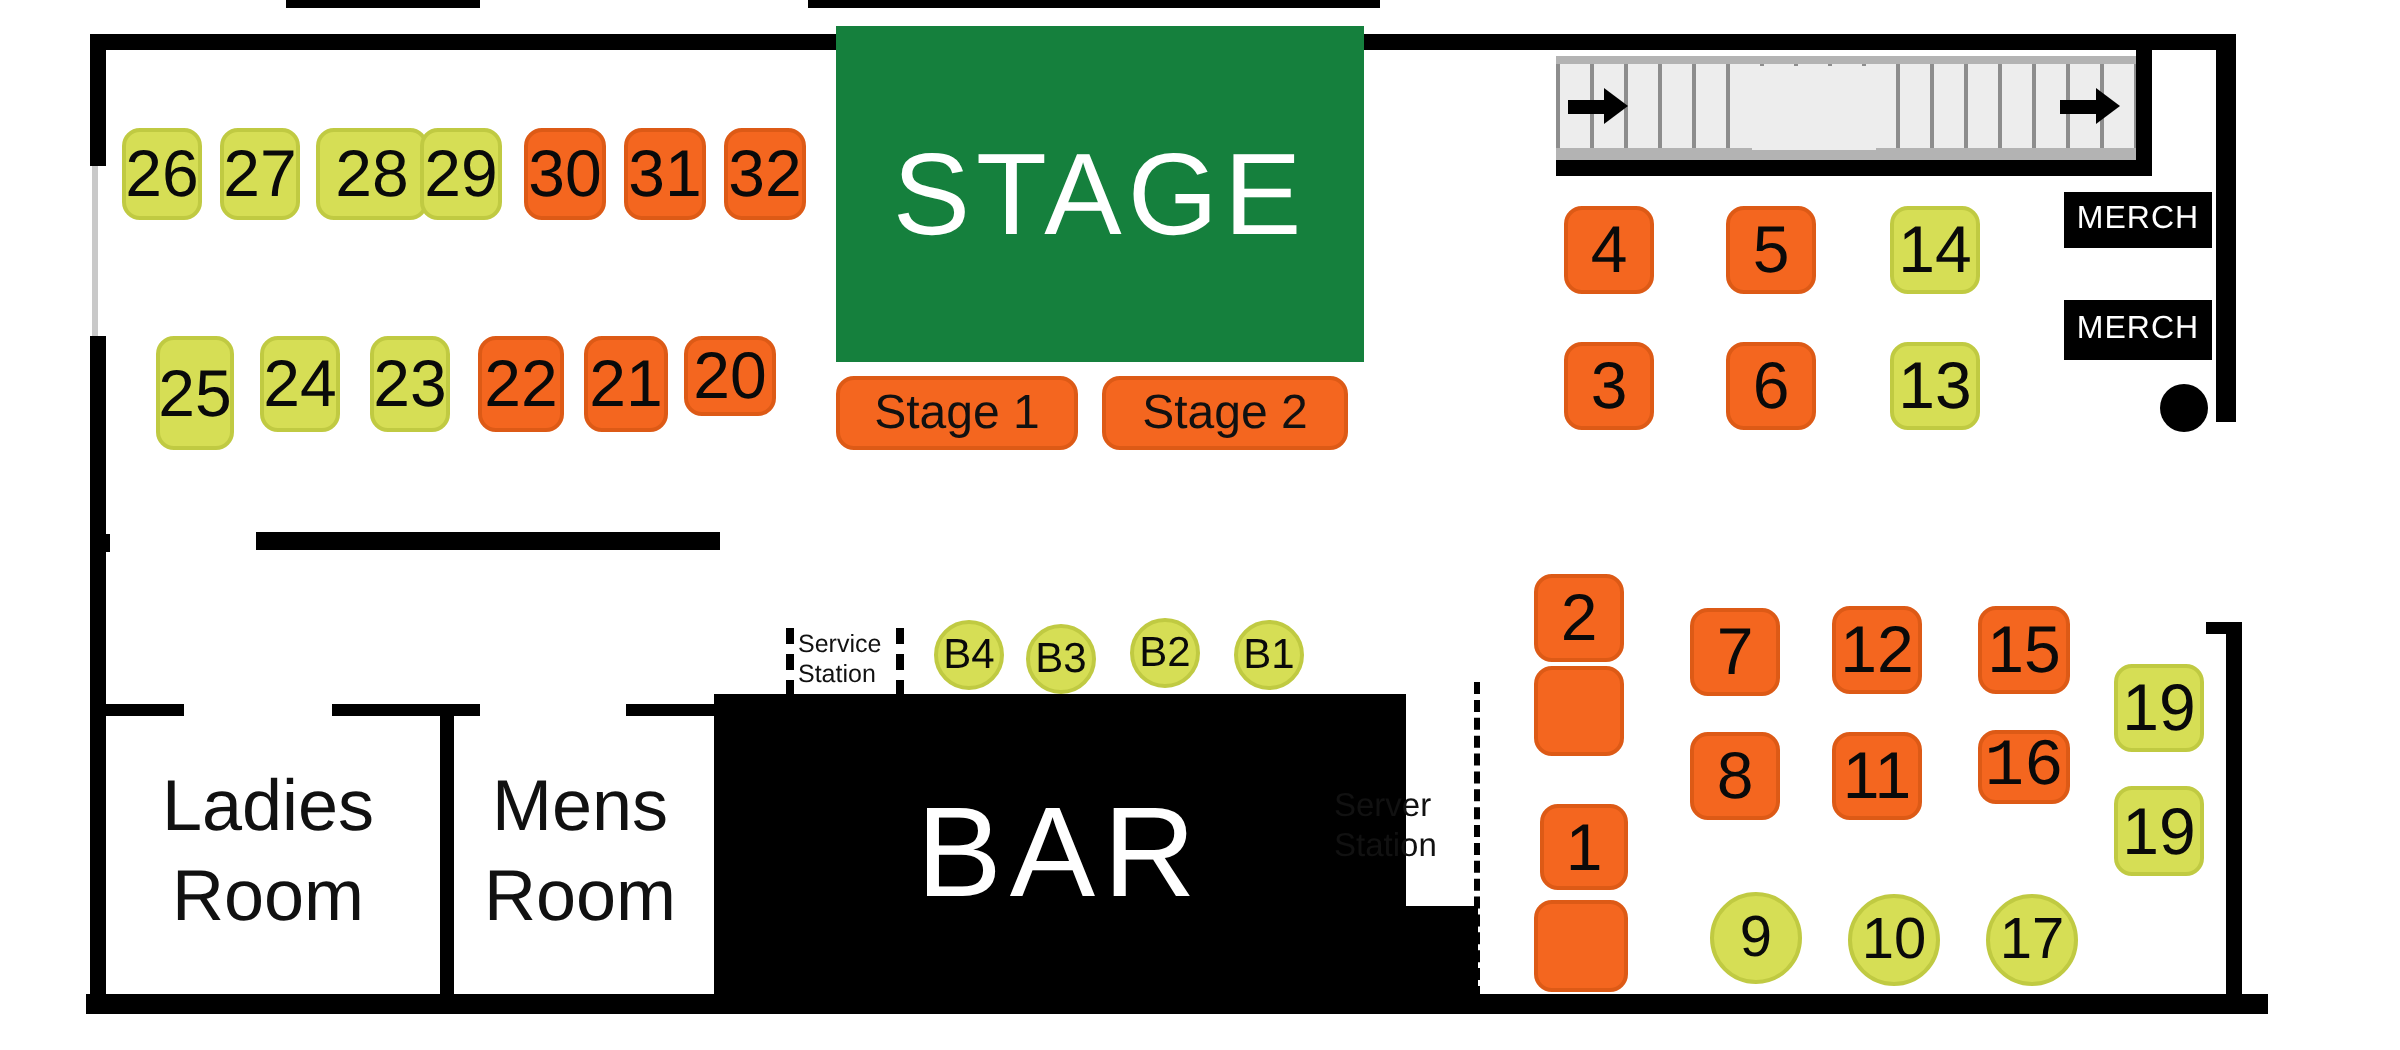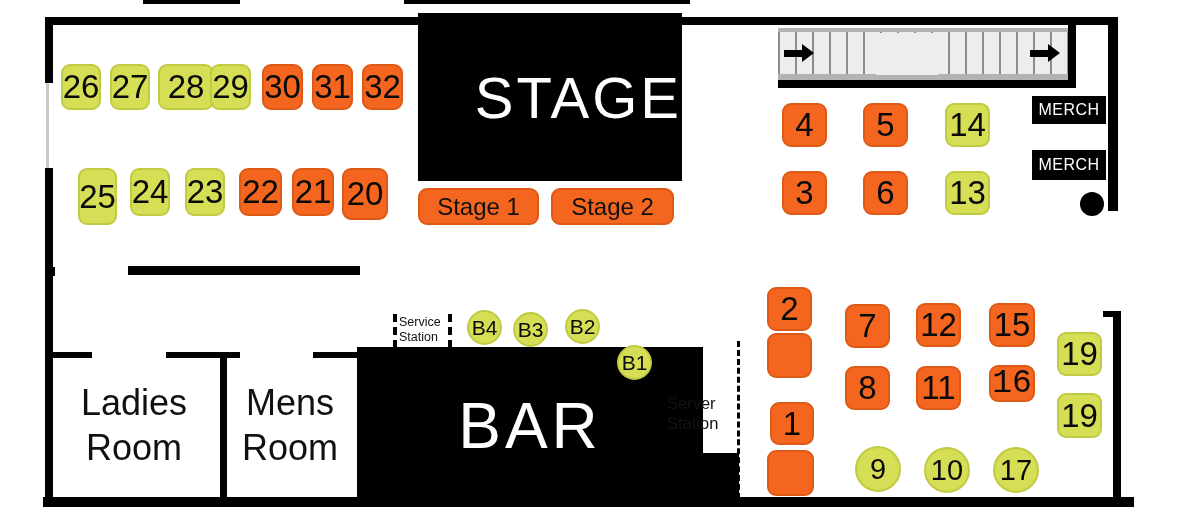--- a/index.html
+++ b/index.html
@@ -5,22 +5,22 @@
   html,body{margin:0;padding:0;background:#fff;}
   .canvas{
     position:relative;width:1200px;height:525px;background:#ffffff;
     font-family:"Liberation Sans",sans-serif;overflow:hidden;color:#000;
   }
   .abs{position:absolute;}
   .wall{position:absolute;background:#000;}
   .gray-line{position:absolute;background:#c9c9c9;}
 
   
-  .stage-box{position:absolute;left:418px;top:13px;width:264px;height:168px;background:#000000;
-    display:flex;align-items:center;justify-content:flex-end;}
+  .stage-box{position:absolute;left:418px;top:13px;width:264px;height:168px;background:#15803d;
+    display:flex;align-items:center;justify-content:center;}
   .stage-box span{color:#fff;font-size:58px;letter-spacing:3px;}
   .stage-btn{position:absolute;height:37px;top:188px;background:var(--orange);
     border:2px solid var(--orange-border);border-radius:9px;box-sizing:border-box;
     display:flex;align-items:center;justify-content:center;font-size:24px;color:#111;}
   .bar-box{position:absolute;left:357px;top:347px;width:346px;height:157px;background:#000;
     display:flex;align-items:center;justify-content:center;}
   .bar-box span{color:#fff;font-size:64px;letter-spacing:4px;}
   .bar-ext{position:absolute;left:661px;top:453px;width:78px;height:50px;background:#000;}
 
   
@@ -111,21 +111,21 @@
       <div class="table square green" style="left: 158px; top: 64px; width: 56px; height: 46px;">28</div>
       <div class="table square green" style="left: 210px; top: 64px; width: 41px; height: 46px;">29</div>
       <div class="table square orange" style="left: 262px; top: 64px; width: 41px; height: 46px;">30</div>
       <div class="table square orange" style="left: 312px; top: 64px; width: 41px; height: 46px;">31</div>
       <div class="table square orange" style="left: 362px; top: 64px; width: 41px; height: 46px;">32</div>
       <div class="table square green" style="left: 78px; top: 168px; width: 39px; height: 57px;">25</div>
       <div class="table square green" style="left: 130px; top: 168px; width: 40px; height: 48px;">24</div>
       <div class="table square green" style="left: 185px; top: 168px; width: 40px; height: 48px;">23</div>
       <div class="table square orange" style="left: 239px; top: 168px; width: 43px; height: 48px;">22</div>
       <div class="table square orange" style="left: 292px; top: 168px; width: 42px; height: 48px;">21</div>
-      <div class="table square orange" style="left: 342px; top: 168px; width: 46px; height: 52px;">20</div>
+      <div class="table square orange" style="left: 342px; top: 168px; width: 46px; height: 40px;">20</div>
       <div class="table square orange" style="left: 782px; top: 103px; width: 45px; height: 44px;">4</div>
       <div class="table square orange" style="left: 863px; top: 103px; width: 45px; height: 44px;">5</div>
       <div class="table square green" style="left: 945px; top: 103px; width: 45px; height: 44px;">14</div>
       <div class="table square orange" style="left: 782px; top: 171px; width: 45px; height: 44px;">3</div>
       <div class="table square orange" style="left: 863px; top: 171px; width: 45px; height: 44px;">6</div>
       <div class="table square green" style="left: 945px; top: 171px; width: 45px; height: 44px;">13</div>
       <div class="table square orange" style="left: 767px; top: 287px; width: 45px; height: 44px;">2</div>
       <div class="table square orange" style="left: 767px; top: 333px; width: 45px; height: 45px;"></div>
       <div class="table square orange" style="left: 845px; top: 304px; width: 45px; height: 44px;">7</div>
       <div class="table square orange" style="left: 916px; top: 303px; width: 45px; height: 44px;">12</div>
@@ -136,16 +136,16 @@
       <div class="table square orange" style="left: 989px; top: 365px; width: 46px; height: 37px; font-family: Liberation Mono, monospace;">16</div>
       <div class="table square green" style="left: 1057px; top: 393px; width: 45px; height: 45px;">19</div>
       <div class="table square orange" style="left: 770px; top: 402px; width: 44px; height: 43px;">1</div>
       <div class="table square orange" style="left: 767px; top: 450px; width: 47px; height: 46px;"></div>
       <div class="table circle green" style="left: 855px; top: 446px; width: 46px; height: 46px;">9</div>
       <div class="table circle green" style="left: 924px; top: 447px; width: 46px; height: 46px;">10</div>
       <div class="table circle green" style="left: 993px; top: 447px; width: 46px; height: 46px;">17</div>
       <div class="table circle-sm green" style="left: 467px; top: 310px; width: 35px; height: 35px;">B4</div>
       <div class="table circle-sm green" style="left: 513px; top: 312px; width: 35px; height: 35px;">B3</div>
       <div class="table circle-sm green" style="left: 565px; top: 309px; width: 35px; height: 35px;">B2</div>
-      <div class="table circle-sm green" style="left: 617px; top: 310px; width: 35px; height: 35px; margin-top: 35px;">B1</div>
+      <div class="table circle-sm green" style="left: 617px; top: 310px; width: 35px; height: 35px;">B1</div>
     </div>
 
 </div>
 
 </body></html>

